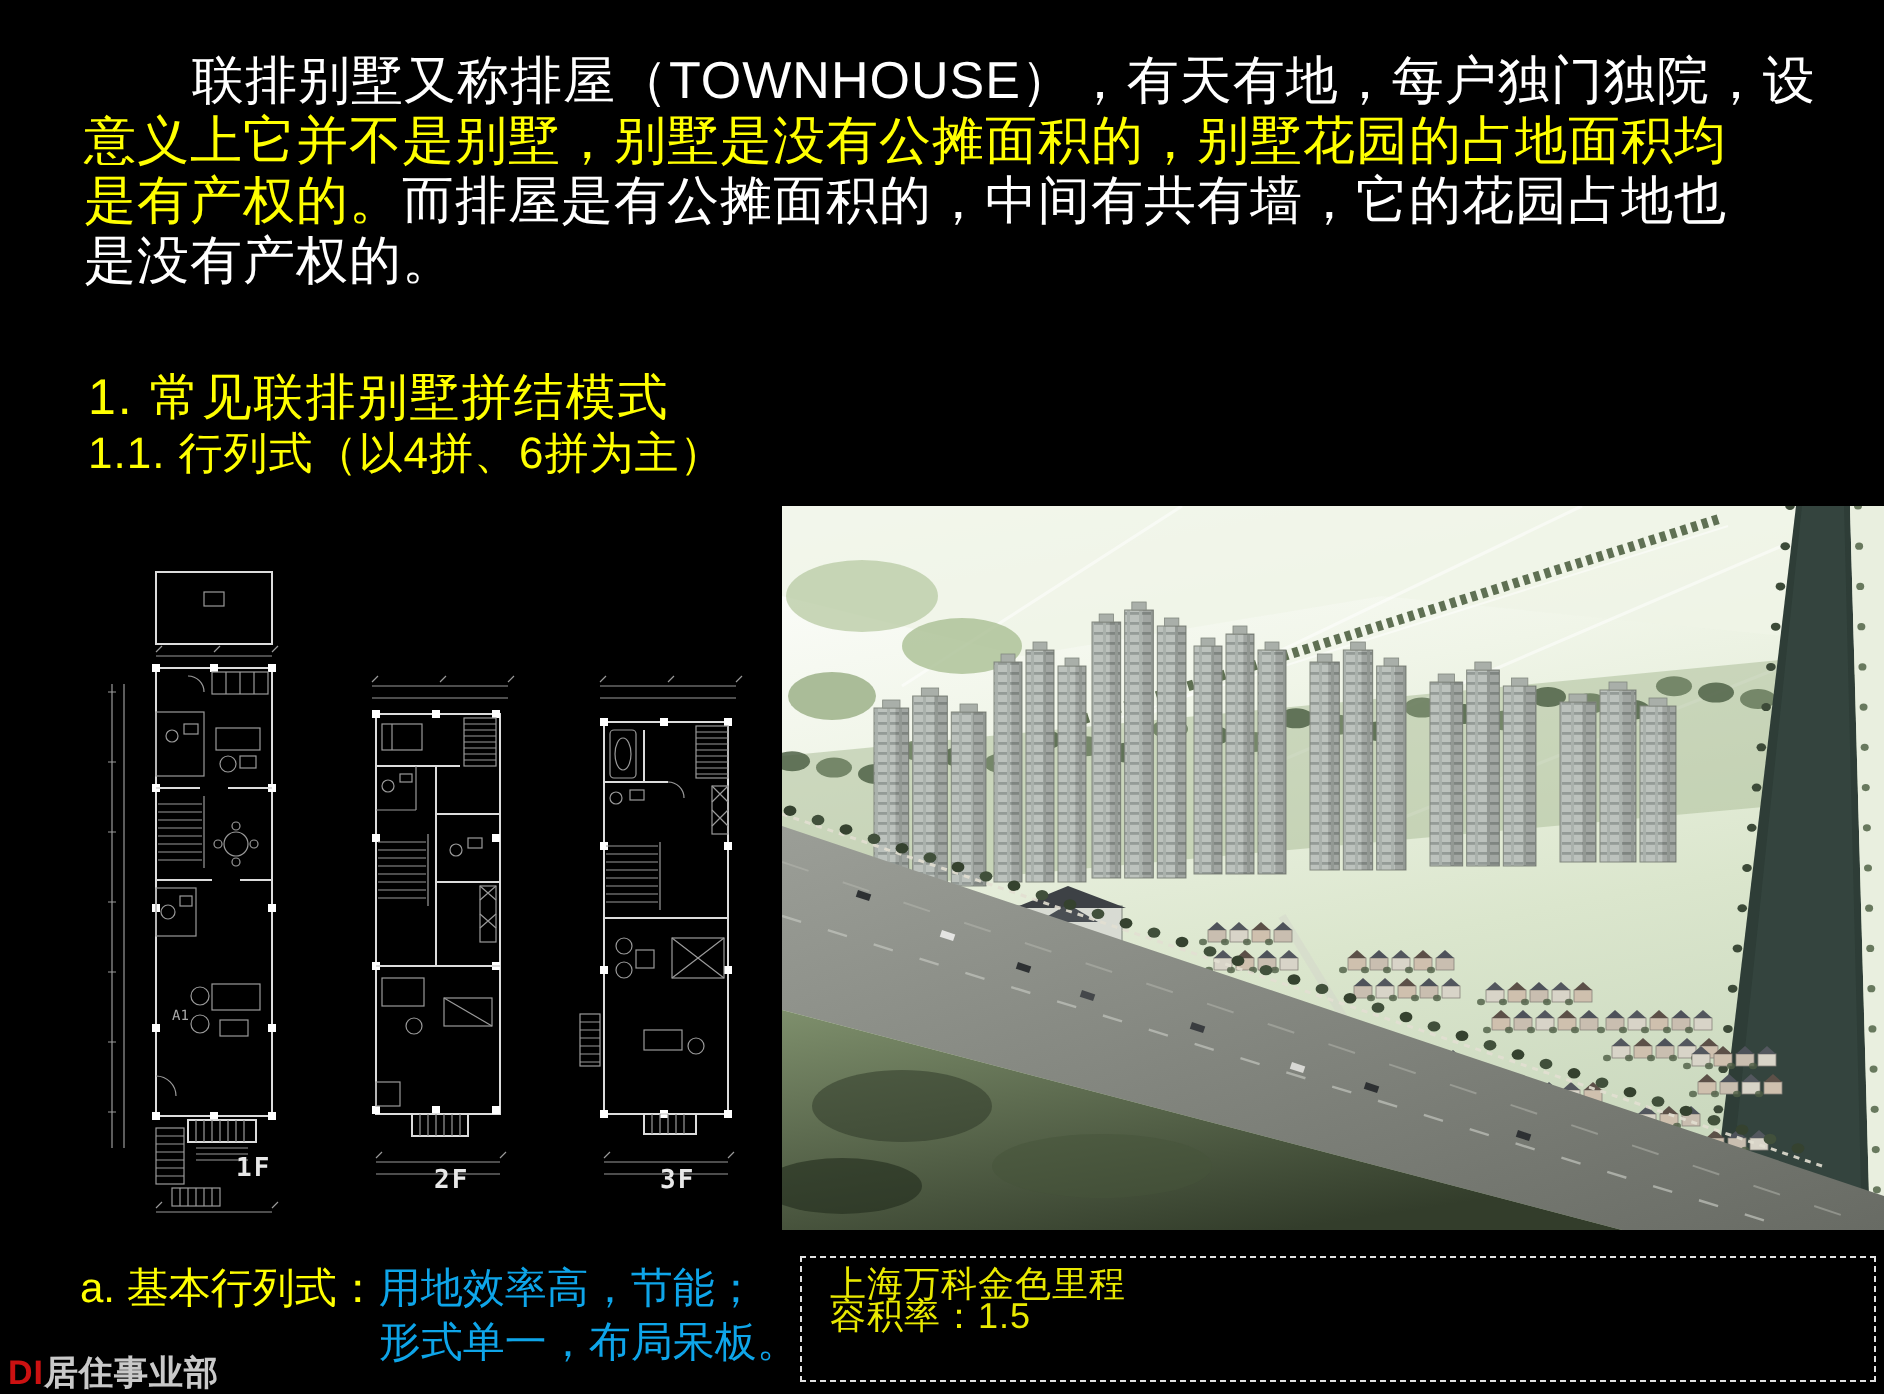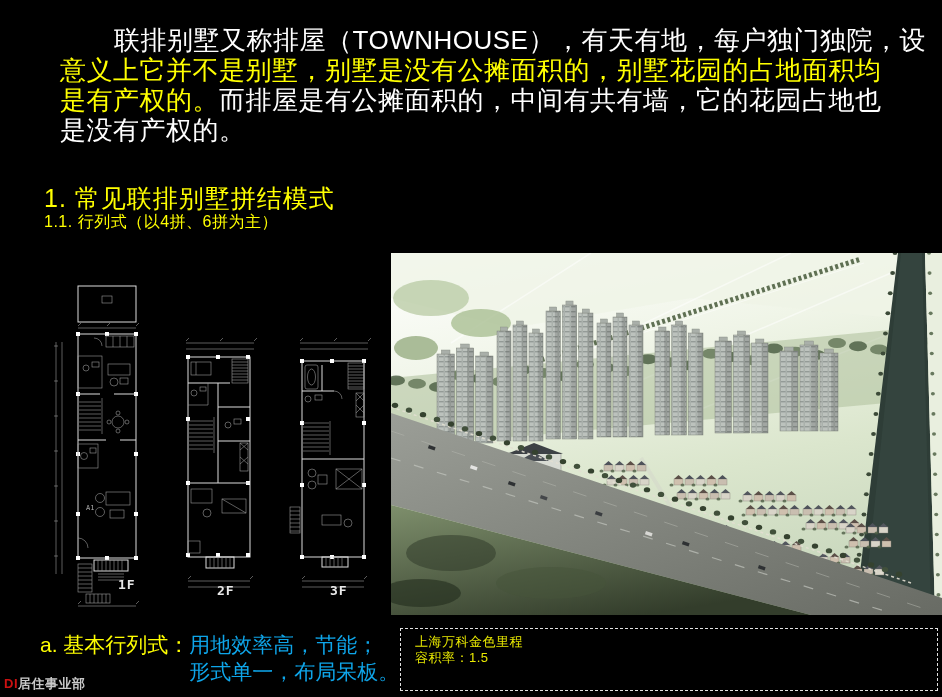--- a/index.html
+++ b/index.html
@@ -6,32 +6,31 @@
   body{
     width:942px;height:697px;position:relative;overflow:hidden;
     background:#000;
     font-family:"Liberation Sans","DejaVu Sans",sans-serif;
   }
   
   .para{
     position:absolute;left:42px;top:25px;width:872px;
     font-size:26px;line-height:30px;color:#fff;letter-spacing:.5px;
     font-weight:500;
-    margin-left:18px;
   }
   .para .ln{white-space:nowrap;}
   .para .indent{display:inline-block;width:54px;}
   .yel{color:#ffff00;}
   
   .h1{
     position:absolute;left:44px;top:182px;font-size:25px;color:#ffff00;
     letter-spacing:1px;font-weight:500;white-space:nowrap;
   }
   .h2{
-    position:absolute;left:44px;top:212px;font-size:16px;color:#ffff00;
+    position:absolute;left:44px;top:212px;font-size:22px;color:#ffff00;
     letter-spacing:.5px;font-weight:500;white-space:nowrap;
   }
   
   .plan{position:absolute;}
   .plan svg{display:block;}
   .plan-label{
     position:absolute;color:#e8e8e8;
     font:bold 13px "DejaVu Sans Mono","Liberation Mono",monospace;
     letter-spacing:1px;
   }
@@ -44,28 +43,28 @@
   .note{
     position:absolute;left:40px;top:631px;display:flex;
     font-size:21px;line-height:27px;font-weight:500;white-space:nowrap;
   }
   .note-label{color:#ffff00;}
   .note-text{color:#0ea5e9;}
   
   .infobox{
     position:absolute;left:400px;top:628px;width:538px;height:63px;
     border:1px dashed #e2e2e2;box-sizing:border-box;
-    color:#e9e900;font-size:13px;line-height:16px;
+    color:#e9e900;font-size:18px;line-height:16px;
     padding:5px 0 0 14px;letter-spacing:.5px;
   }
   .info-row{display:flex;}
   .info-left{width:171px;}
   
   .footer{
-    position:absolute;left:4px;top:675px;font-size:13px;font-weight:bold;
+    position:absolute;left:4px;top:675px;font-size:17px;font-weight:bold;
     color:#c9c9c9;letter-spacing:.5px;
   }
   .brand{color:#cc1111;}
 </style>
 </head>
 <body>
 
 <div class="para">
   <div class="ln"><span class="indent"></span><span>联排别墅又称排屋（TOWNHOUSE），有天有地，每户独门独院，设</span></div>
   <div class="ln"><span class="yel">意义上它并不是别墅，别墅是没有公摊面积的，别墅花园的占地面积均</span></div>

